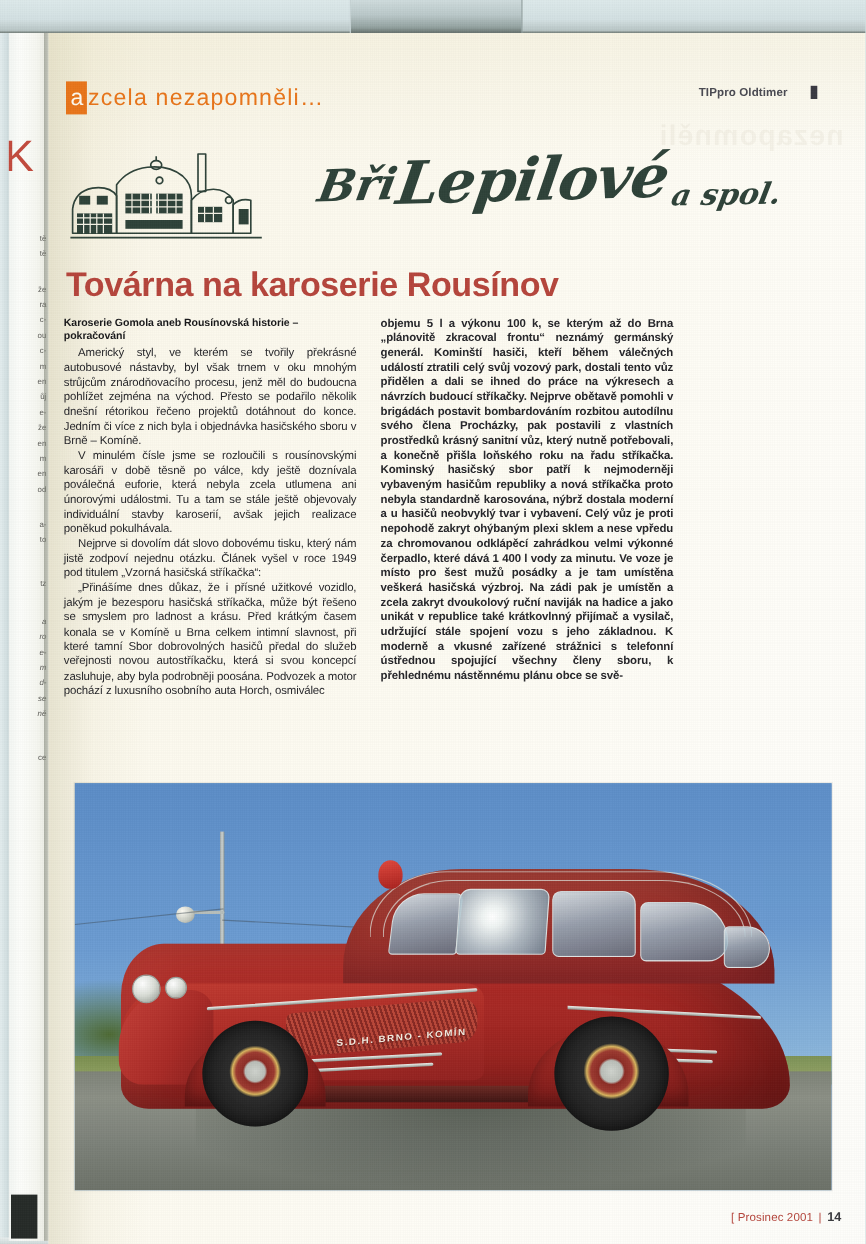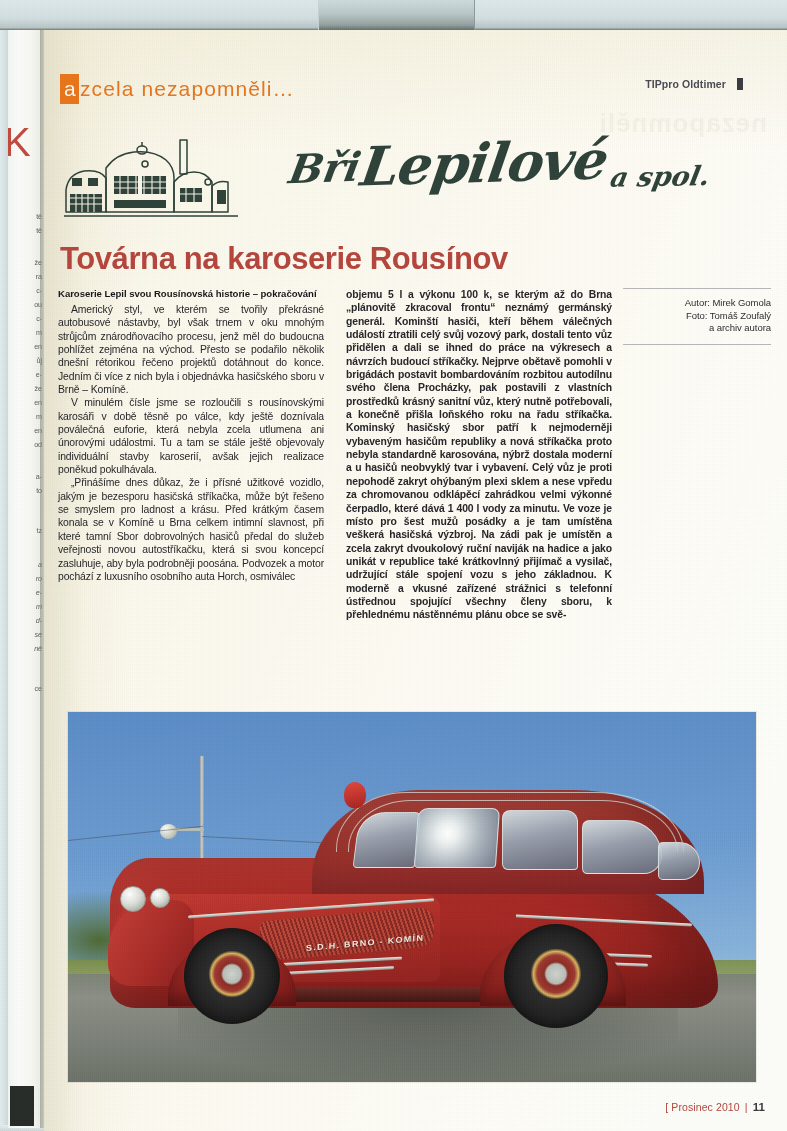--- a/index.html
+++ b/index.html
@@ -147,21 +147,21 @@
     letter-spacing: 1.1px;
     margin-left: 1px;
   }
 
   
   .runhead {
     position: absolute;
     right: 44px; top: 48px;
     display: flex;
     align-items: center;
-    gap: 11px;
+    gap: 21px;
   }
   .runhead-text {
     font-size: 10.5px;
     font-weight: 600;
     color: #4a4a52;
     letter-spacing: 0.1px;
   }
   .runhead-mark {
     width: 6px; height: 12px;
     background: #3a3a42;
@@ -579,35 +579,31 @@
 
       <div class="script-logo">
         <span class="script-bri">Bři</span><span class="script-main">Lepilové</span><span class="script-spol">a spol.</span>
       </div>
     </div>
 
     <h1 class="headline">Továrna na karoserie Rousínov</h1>
 
     <div class="body-cols">
       <div class="col">
-        <div class="subhead">Karoserie Lepil svou Rousínovská historie – pokračování</div>
+        <div class="subhead">Karoserie Gomola aneb Rousínovská historie – pokračování</div>
         <p>Americký styl, ve kterém se tvořily překrásné autobusové nástavby, byl však trnem v oku mnohým strůjcům znárodňovacího procesu, jenž měl do budoucna pohlížet zejména na východ. Přesto se podařilo několik dnešní rétorikou řečeno projektů dotáhnout do konce. Jedním či více z nich byla i objednávka hasičského sboru v Brně – Komíně.</p>
         <p>V minulém čísle jsme se rozloučili s rousínovskými karosáři v době těsně po válce, kdy ještě doznívala poválečná euforie, která nebyla zcela utlumena ani únorovými událostmi. Tu a tam se stále ještě objevovaly individuální stavby karoserií, avšak jejich realizace poněkud pokulhávala.</p>
+        <p>Nejprve si dovolím dát slovo dobovému tisku, který nám jistě zodpoví nejednu otázku. Článek vyšel v roce 1949 pod titulem „Vzorná hasičská stříkačka“:</p>
         <p>„Přinášíme dnes důkaz, že i přísné užitkové vozidlo, jakým je bezesporu hasičská stříkačka, může být řešeno se smyslem pro ladnost a krásu. Před krátkým časem konala se v Komíně u Brna celkem intimní slavnost, při které tamní Sbor dobrovolných hasičů předal do služeb veřejnosti novou autostříkačku, která si svou koncepcí zasluhuje, aby byla podrobněji poosána. Podvozek a motor pochází z luxusního osobního auta Horch, osmiválec</p>
       </div>
       <div class="col">
         <p class="noindent">objemu 5 l a výkonu 100 k, se kterým až do Brna „plánovitě zkracoval frontu“ neznámý germánský generál. Kominští hasiči, kteří během válečných událostí ztratili celý svůj vozový park, dostali tento vůz přidělen a dali se ihned do práce na výkresech a návrzích budoucí stříkačky. Nejprve obětavě pomohli v brigádách postavit bombardováním rozbitou autodílnu svého člena Procházky, pak postavili z vlastních prostředků krásný sanitní vůz, který nutně potřebovali, a konečně přišla loňského roku na řadu stříkačka. Kominský hasičský sbor patří k nejmoderněji vybaveným hasičům republiky a nová stříkačka proto nebyla standardně karosována, nýbrž dostala moderní a u hasičů neobvyklý tvar i vybavení. Celý vůz je proti nepohodě zakryt ohýbaným plexi sklem a nese vpředu za chromovanou odklápěcí zahrádkou velmi výkonné čerpadlo, které dává 1 400 l vody za minutu. Ve voze je místo pro šest mužů posádky a je tam umístěna veškerá hasičská výzbroj. Na zádi pak je umístěn a zcela zakryt dvoukolový ruční naviják na hadice a jako unikát v republice také krátkovlnný přijímač a vysilač, udržující stále spojení vozu s jeho základnou. K moderně a vkusné zařízené strážnici s telefonní ústřednou spojující všechny členy sboru, k přehlednému nástěnnému plánu obce se svě-</p>
       </div>
     </div>
 
-    <div class="byline">
-      <div>Autor: Mirek Gomola</div>
-      <div>Foto: Tomáš Zoufalý</div>
-      <div>a archiv autora</div>
-    </div>
 
     <div class="photo">
       <div class="ph-sky"></div>
       <div class="ph-trees"></div>
       <div class="ph-grass"></div>
       <div class="ph-road"></div>
       <div class="ph-road-shadow"></div>
 
       <div class="ph-pole" style="left:132px; top:44px; height:210px;"></div>
       <div class="ph-lamparm" style="left:100px; top:116px; width:36px;"></div>
@@ -656,21 +652,21 @@
         <div class="tr-wheel" style="right:110px; width:104px; height:104px; bottom:-20px;"></div>
 
         <div class="tr-headlamp" style="left:10px; bottom:96px;"></div>
         <div class="tr-headlamp" style="left:40px; bottom:100px; width:20px; height:20px;"></div>
         <div class="tr-beacon" style="right:352px; top:-8px;"></div>
       </div>
     </div>
 
     <div class="footer">
       <span>[</span>
-      <span>Prosinec 2010</span>
+      <span>Prosinec 2001</span>
       <span class="sep">|</span>
-      <span class="pgnum">11</span>
+      <span class="pgnum">14</span>
     </div>
 
   </div>
 
   <div class="scan-grain"></div>
 </div>
 
 </body></html>

